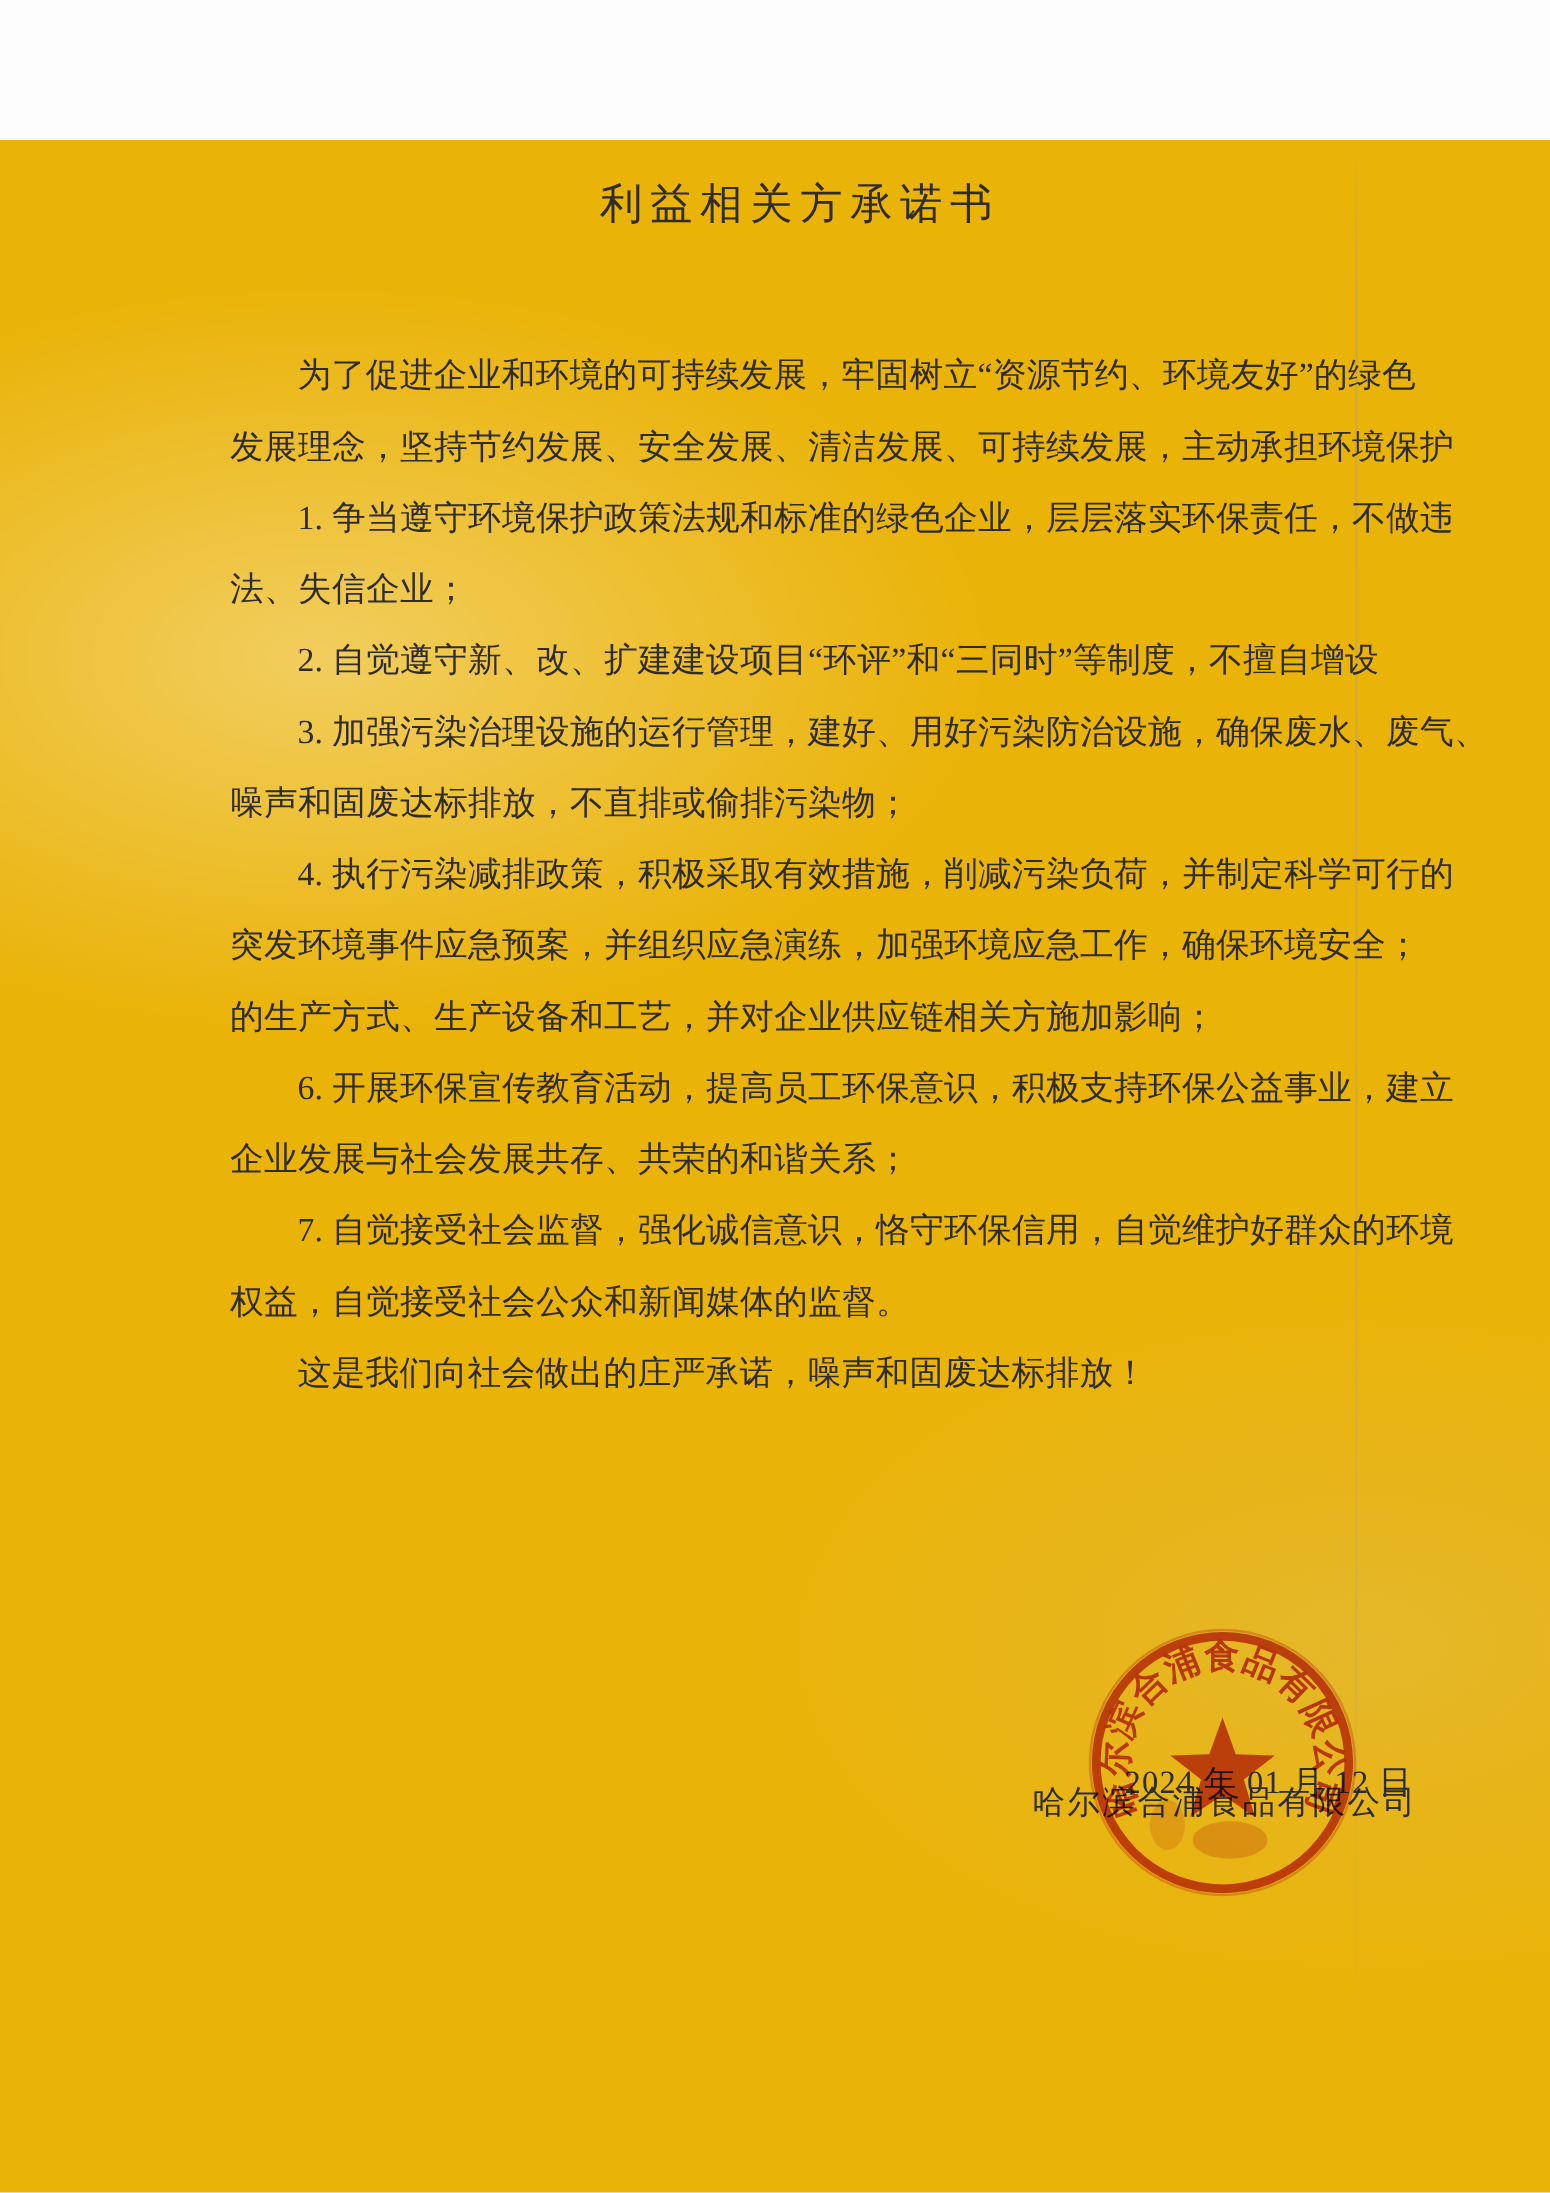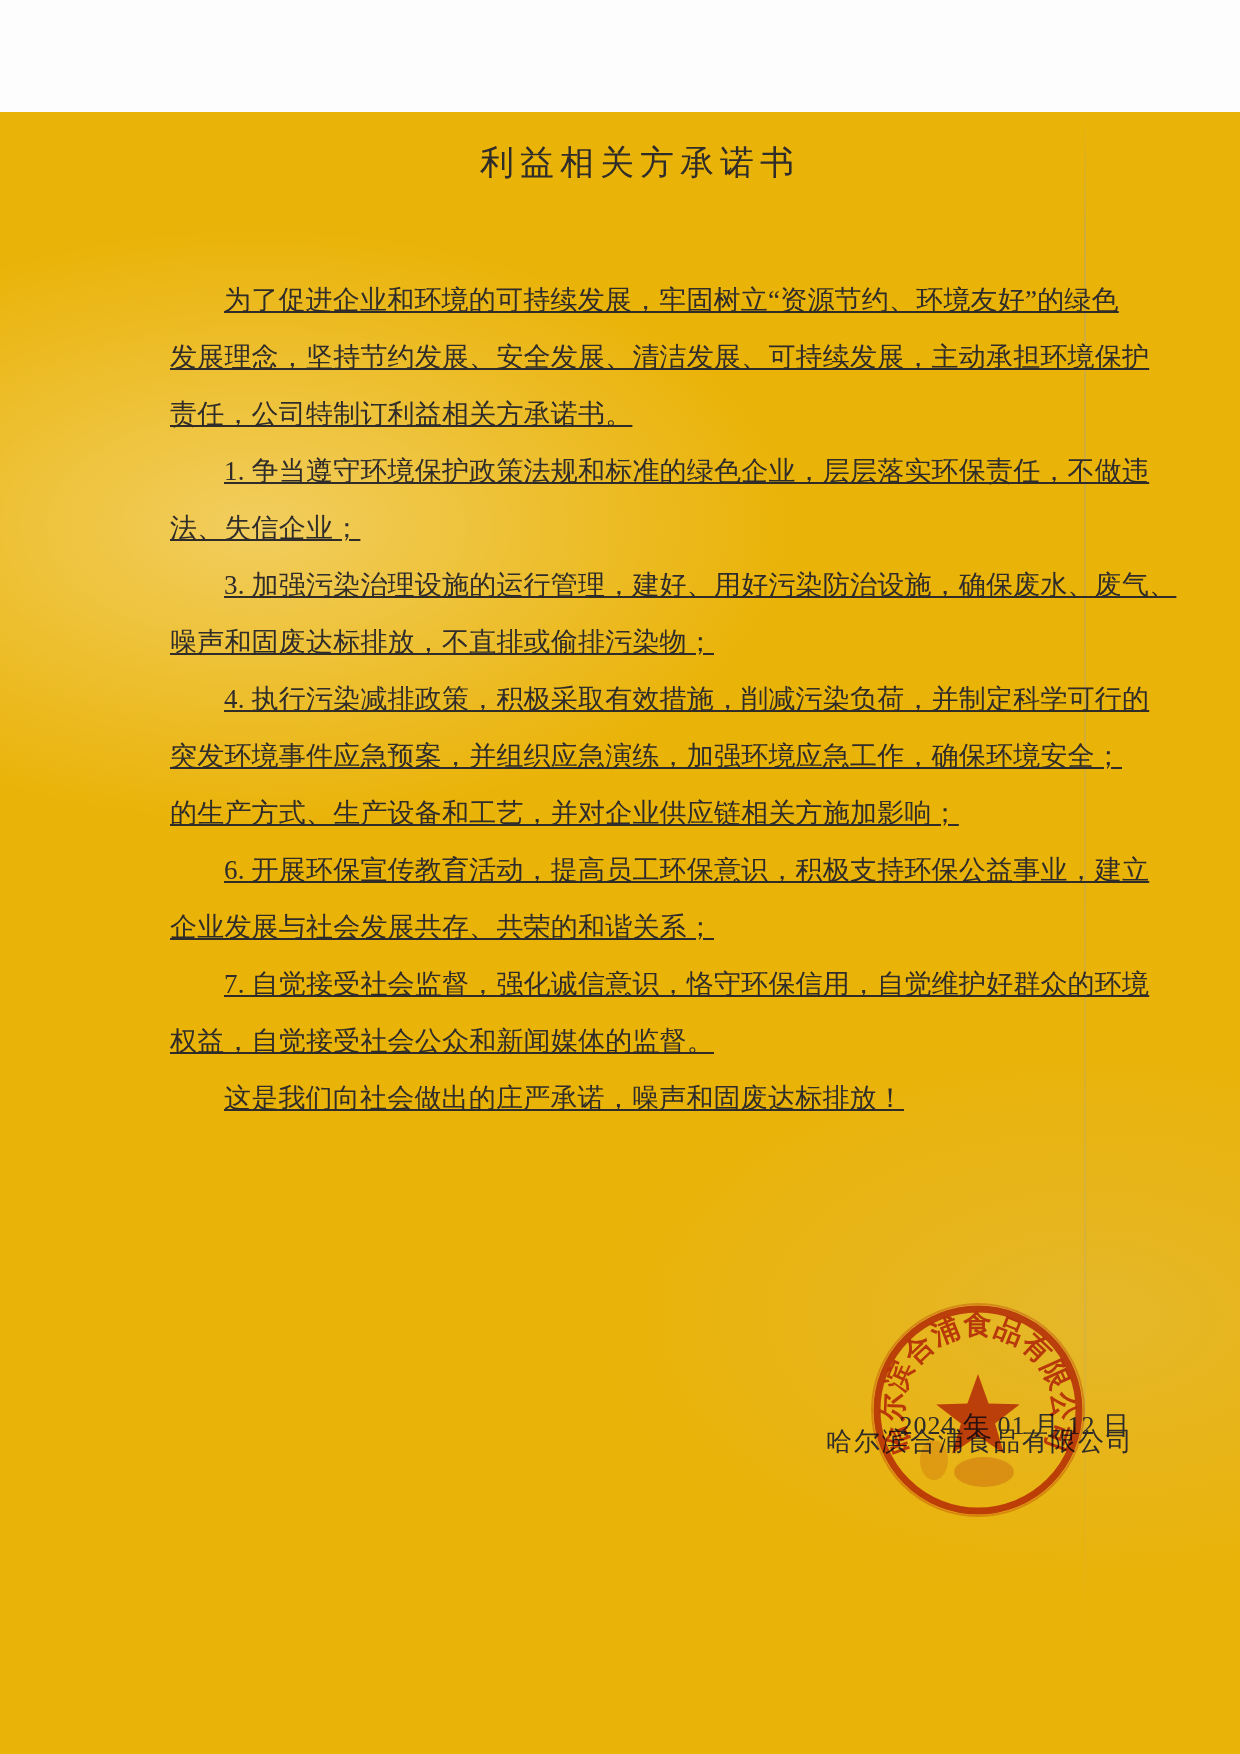--- a/index.html
+++ b/index.html
@@ -16,21 +16,21 @@
       radial-gradient(ellipse 900px 500px at 20% 30%, rgba(255,255,255,0.35), rgba(255,255,255,0) 60%),
       radial-gradient(ellipse 700px 400px at 85% 75%, rgba(205,202,196,0.18), rgba(205,202,196,0) 70%);
   }
   .crease-v{position:absolute;left:1084px;top:115px;width:2px;height:1530px;
     background:linear-gradient(to bottom, rgba(160,158,152,0), rgba(160,158,152,0.38) 8%,
       rgba(160,158,152,0.22) 75%, rgba(160,158,152,0));}
   .title{
     position:absolute;top:140px;left:0;width:100%;margin:0;
     text-align:center;font-size:34px;font-weight:400;letter-spacing:6px;
   }
-  .body-text{position:absolute;top:272px;left:170px;width:935px;text-decoration:underline;}
+  .body-text{position:absolute;top:272px;left:184px;width:935px;}
   .body-text p{
     margin:0;font-size:27px;line-height:57px;white-space:nowrap;
     letter-spacing:0.2px;
   }
   .body-text p.indent{text-indent:54px;}
   .signature{
     position:absolute;top:1424px;right:146px;margin:0;
     font-size:26px;letter-spacing:2px;white-space:nowrap;
   }
   .date{
@@ -52,23 +52,23 @@
 <div class="page">
   <div class="top-band"></div>
   <div class="paper-shade"></div>
   <div class="crease-v"></div>
 
   <h1 class="title">利益相关方承诺书</h1>
 
   <div class="body-text">
     <p class="indent">为了促进企业和环境的可持续发展，牢固树立“资源节约、环境友好”的绿色</p>
     <p>发展理念，坚持节约发展、安全发展、清洁发展、可持续发展，主动承担环境保护</p>
-    <p>责任，公司特制订利益相关方承诺书。</p>
     <p class="indent">1. 争当遵守环境保护政策法规和标准的绿色企业，层层落实环保责任，不做违</p>
     <p>法、失信企业；</p>
+    <p class="indent">2. 自觉遵守新、改、扩建建设项目“环评”和“三同时”等制度，不擅自增设</p>
     <p class="indent">3. 加强污染治理设施的运行管理，建好、用好污染防治设施，确保废水、废气、</p>
     <p>噪声和固废达标排放，不直排或偷排污染物；</p>
     <p class="indent">4. 执行污染减排政策，积极采取有效措施，削减污染负荷，并制定科学可行的</p>
     <p>突发环境事件应急预案，并组织应急演练，加强环境应急工作，确保环境安全；</p>
     <p>的生产方式、生产设备和工艺，并对企业供应链相关方施加影响；</p>
     <p class="indent">6. 开展环保宣传教育活动，提高员工环保意识，积极支持环保公益事业，建立</p>
     <p>企业发展与社会发展共存、共荣的和谐关系；</p>
     <p class="indent">7. 自觉接受社会监督，强化诚信意识，恪守环保信用，自觉维护好群众的环境</p>
     <p>权益，自觉接受社会公众和新闻媒体的监督。</p>
     <p class="indent">这是我们向社会做出的庄严承诺，噪声和固废达标排放！</p>

